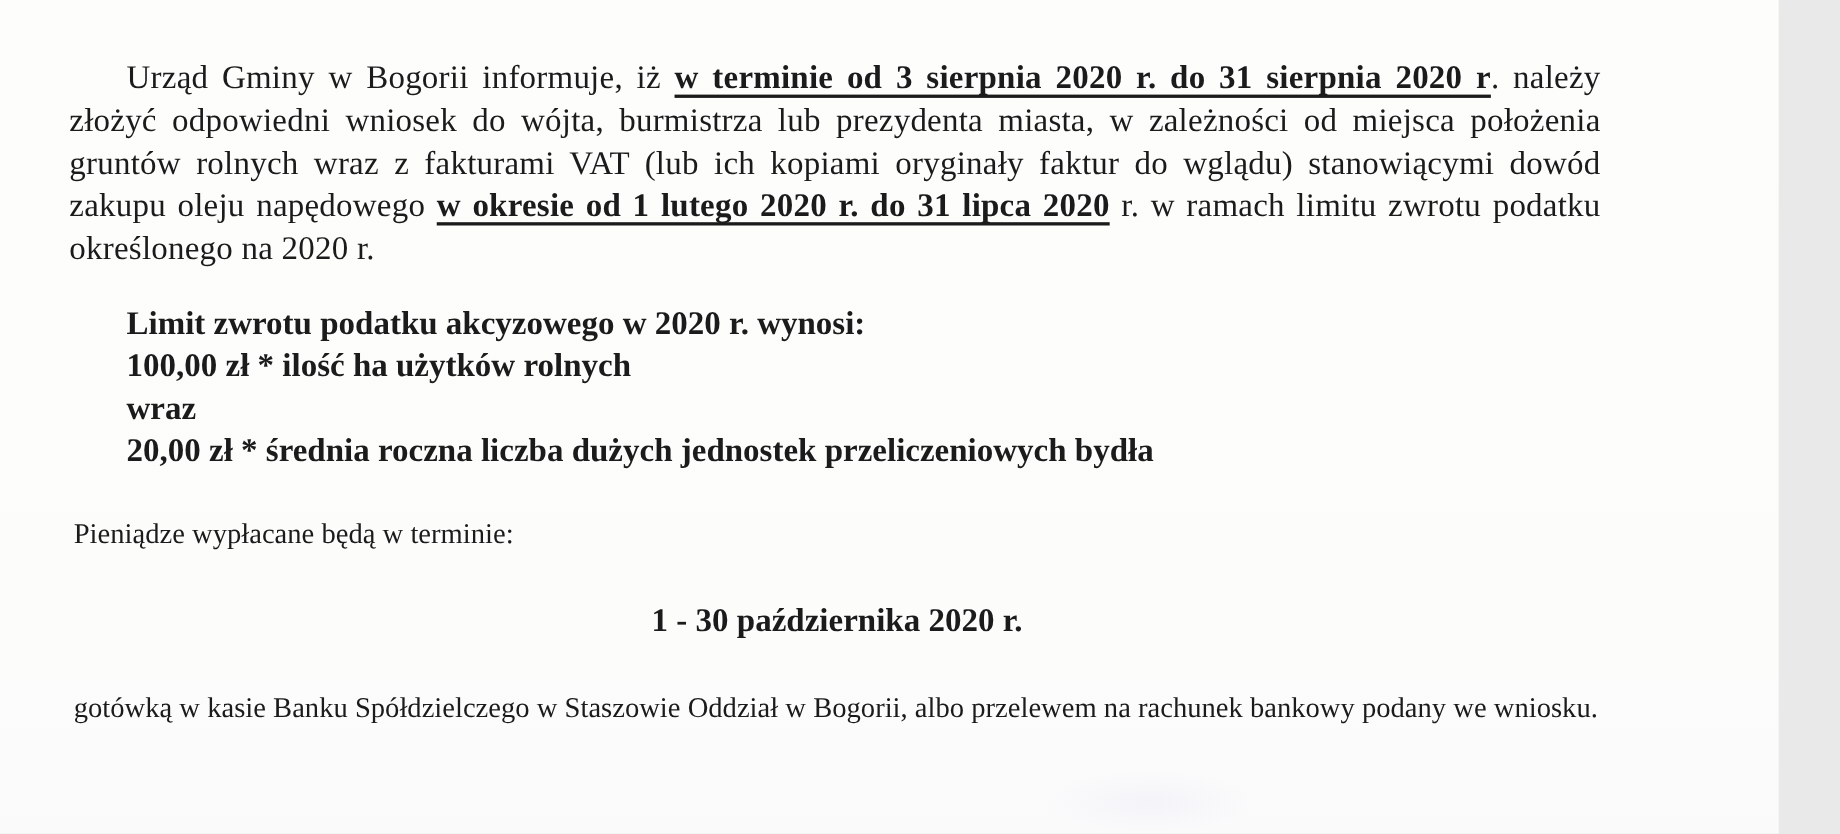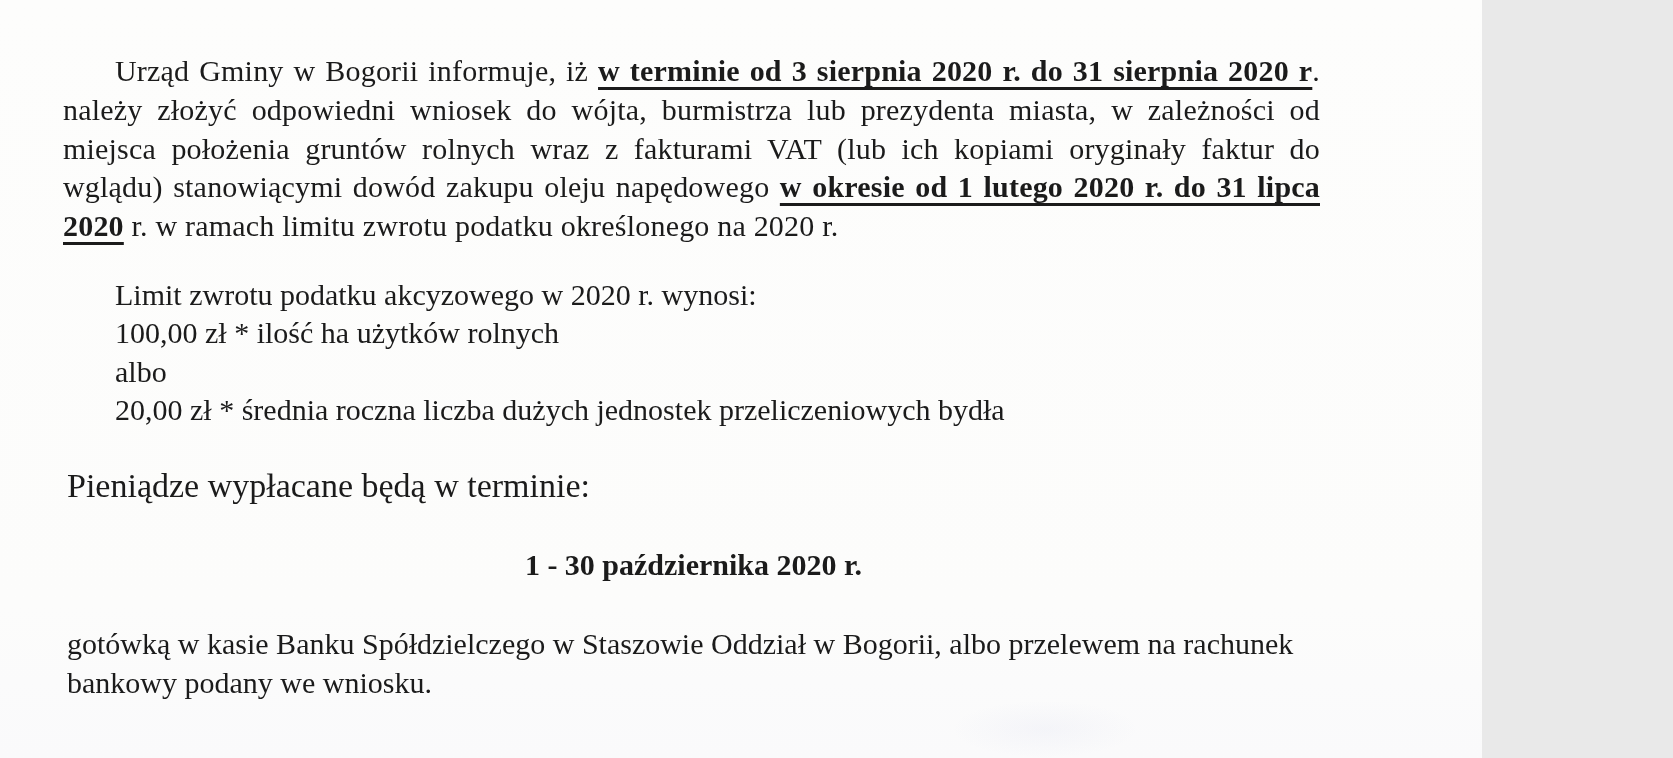--- a/index.html
+++ b/index.html
@@ -2,21 +2,21 @@
 <html lang="pl"><head>
 <meta charset="utf-8">
 <style>
   html, body {
     margin: 0;
     padding: 0;
     background: #e9e9e9;
   }
   .page {
     position: relative;
-    width: 1482px;
+    width: 1617px;
     height: 758px;
     background: linear-gradient(180deg, #fdfdfc 0%, #fcfcfb 80%, #fafafb 100%);
     color: #1b1b1b;
     font-family: "Liberation Serif", "DejaVu Serif", serif;
     overflow: hidden;
     box-sizing: border-box;
   }
   .content {
     padding: 52px 162px 0 63px;
   }
@@ -31,37 +31,37 @@
   .bu {
     font-weight: bold;
     text-decoration: underline;
     text-decoration-thickness: 3px;
     text-underline-offset: 6px;
   }
   .limit-block {
     margin: 30px 0 0 52px;
     font-size: 30px;
     line-height: 38.5px;
-    font-weight: normal;
+    font-weight: bold;
   }
   .payout-intro {
     margin: 36px 0 0 4px;
-    font-size: 34px;
+    font-size: 26px;
     line-height: 39px;
   }
   .payout-date {
     margin: 40px 0 0 4px;
     font-size: 30px;
     line-height: 39px;
     font-weight: bold;
     text-align: center;
   }
   .payout-method {
     margin: 40px 0 0 4px;
-    font-size: 30px;
+    font-size: 26px;
     line-height: 39px;
     max-width: 1460px;
   }
   
   .scan-artifact {
     position: absolute;
     bottom: 0;
     left: 950px;
     width: 190px;
     height: 58px;
@@ -73,21 +73,21 @@
 <body>
 
 <div class="page">
   <div class="content">
 
     <p class="intro"><span>Urząd Gminy w Bogorii informuje, iż </span><span class="bu">w terminie od 3 sierpnia 2020 r. do 31 sierpnia 2020 r</span><span>. należy złożyć odpowiedni wniosek do wójta, burmistrza lub prezydenta miasta, w zależności od miejsca położenia gruntów rolnych wraz z fakturami VAT (lub ich kopiami oryginały faktur do wglądu) stanowiącymi dowód zakupu oleju napędowego </span><span class="bu">w okresie od 1 lutego 2020 r. do 31 lipca 2020</span><span> r. w ramach limitu zwrotu podatku określonego na 2020 r.</span></p>
 
     <div class="limit-block">
       <div>Limit zwrotu podatku akcyzowego w 2020 r. wynosi:</div>
       <div>100,00 zł * ilość ha użytków rolnych</div>
-      <div>albo</div>
+      <div>wraz</div>
       <div>20,00 zł * średnia roczna liczba dużych jednostek przeliczeniowych bydła</div>
     </div>
 
     <p class="payout-intro">Pieniądze wypłacane będą w terminie:</p>
 
     <p class="payout-date">1 - 30 października 2020 r.</p>
 
     <p class="payout-method">gotówką w kasie Banku Spółdzielczego w Staszowie Oddział w Bogorii, albo przelewem na rachunek bankowy podany we wniosku.</p>
 
   </div>

